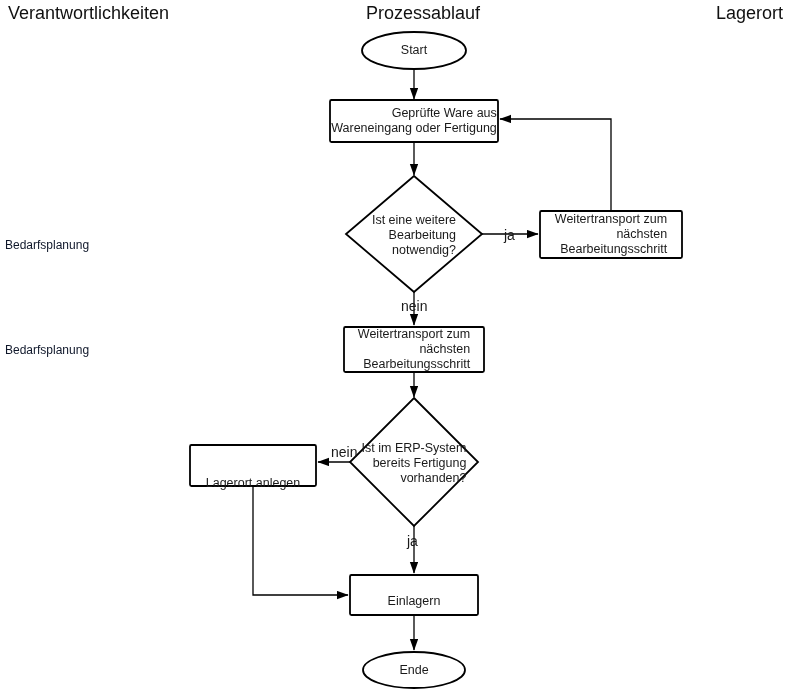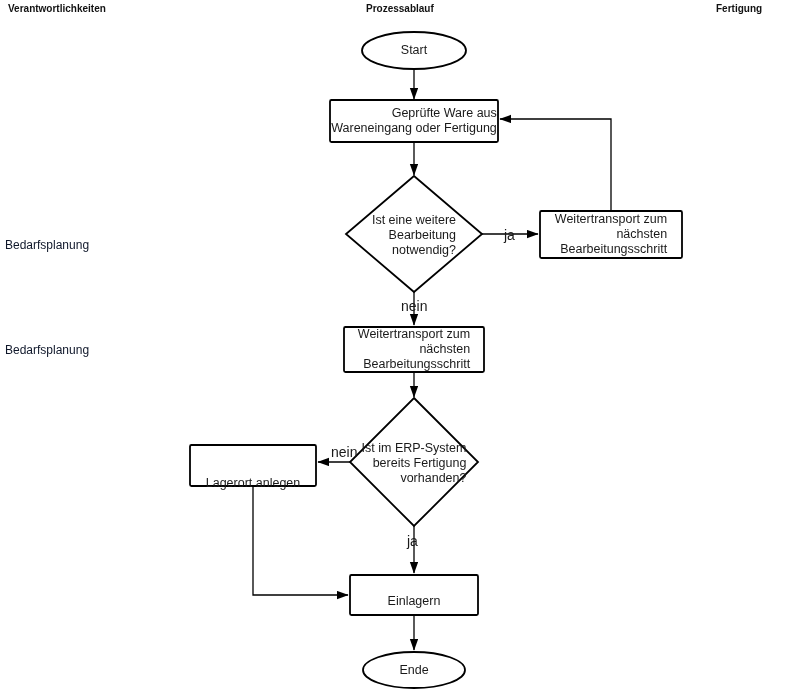--- a/index.html
+++ b/index.html
@@ -17,22 +17,22 @@
   }
   #canvas {
     position: absolute;
     left: 0;
     top: 0;
     width: 795px;
     height: 692px;
   }
   .hdr {
     position: absolute;
-    font-size: 10px;
-    font-weight: bold;
+    font-size: 18px;
+    font-weight: normal;
     color: #111111;
     white-space: nowrap;
   }
   #hdr-resp { left: 8px;  top: 3px; }
   #hdr-proc { left: 366px; top: 3px; }
   #hdr-docs { left: 716px; top: 3px; }
 
   .resp-label {
     position: absolute;
     left: 5px;
@@ -109,21 +109,21 @@
 
   <rect x="190" y="445" width="126" height="41" rx="1.5" fill="#ffffff" stroke="#000000" stroke-width="1.8"></rect>
 
   <rect x="350" y="575" width="128" height="40" rx="1.5" fill="#ffffff" stroke="#000000" stroke-width="1.8"></rect>
 
   <ellipse cx="414" cy="670" rx="51" ry="18" fill="#ffffff" stroke="#000000" stroke-width="1.8"></ellipse>
 </svg>
 
 <div class="hdr" id="hdr-resp">Verantwortlichkeiten</div>
 <div class="hdr" id="hdr-proc">Prozessablauf</div>
-<div class="hdr" id="hdr-docs">Fertigung</div>
+<div class="hdr" id="hdr-docs">Lagerort</div>
 
 <div class="resp-label" id="resp-1">Bedarfsplanung</div>
 <div class="resp-label" id="resp-2">Bedarfsplanung</div>
 
 <div class="node-text" style="left:362px; top:32px; width:104px; height:37px;">Start</div>
 
 <div class="node-text" style="left:330px; top:100px; width:168px; height:42px;">Geprüfte Ware aus
 Wareneingang oder Fertigung</div>
 
 <div class="node-text" style="left:352px; top:212px; width:124px; height:46px;">Ist eine weitere

